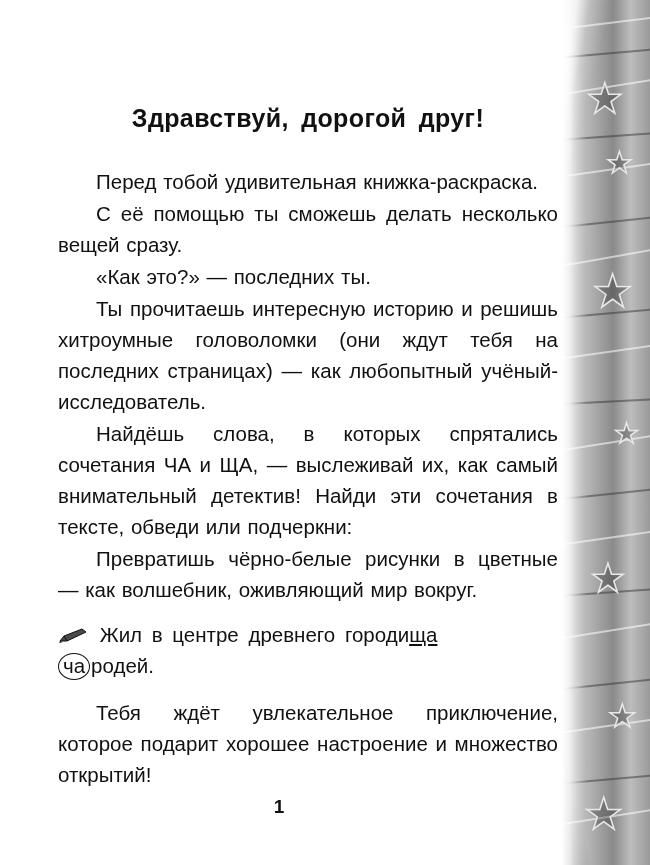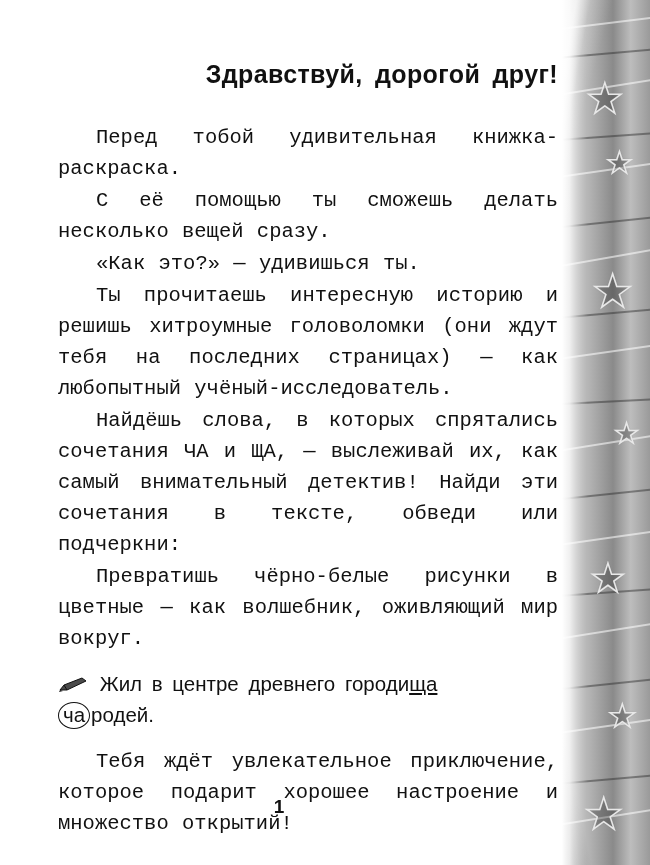--- a/index.html
+++ b/index.html
@@ -67,38 +67,37 @@
 
   
   .content {
     position: absolute;
     left: 58px;
     top: 0;
     width: 500px;
   }
   .doc-title {
     margin: 0;
-    padding: 60px 0 0 0;
+    padding: 104px 0 0 0;
     font-size: 25px;
     font-weight: bold;
-    text-align: right;
+    text-align: center;
     letter-spacing: 0.4px;
     word-spacing: 5px;
     color: #111111;
   }
   .para {
     margin: 0;
     padding: 0;
     font-size: 20.5px;
     line-height: 31px;
     color: #111;
     text-align: justify;
     text-indent: 38px;
     word-spacing: 1px;
-    font-family: Liberation Mono, monospace;
   }
   .para.first { margin-top: 33px; }
   .para + .para { margin-top: 1px; }
 
   .example {
     margin: 0;
     padding: 0;
     font-size: 20.5px;
     line-height: 31px;
     color: #111;
@@ -178,21 +177,21 @@
 
     <div class="feather"></div>
   </div>
 
   <div class="content">
 
     <h1 class="doc-title">Здравствуй, дорогой друг!</h1>
 
     <p class="para first">Перед тобой удивительная книжка-раскраска.</p>
     <p class="para">С её помощью ты сможешь делать несколько вещей сразу.</p>
-    <p class="para">«Как это?» — удивишься ты.</p>
+    <p class="para">«Как это?» — последних ты.</p>
     <p class="para">Ты прочитаешь интересную историю и решишь хитроумные головоломки (они ждут тебя на последних страницах) — как любопытный учёный-исследователь.</p>
     <p class="para">Найдёшь слова, в которых спрятались сочетания ЧА и ЩА, — выслеживай их, как самый внимательный детектив! Найди эти сочетания в тексте, обведи или подчеркни:</p>
     <p class="para">Превратишь чёрно-белые рисунки в цветные — как волшебник, оживляющий мир вокруг.</p>
 
     <p class="example">
       <span class="pencil-icon">
         <svg viewBox="0 0 30 16" width="30" height="16" aria-hidden="true">
           <path d="M2 13 L6 8 L24 1 L28 4 L9 13 Z" fill="#4a4a4a" stroke="#111" stroke-width="1"></path>
           <path d="M6 8 L9 13" stroke="#111" stroke-width="1" fill="none"></path>
           <path d="M2 13 L1 15 L5 14 Z" fill="#111"></path>

